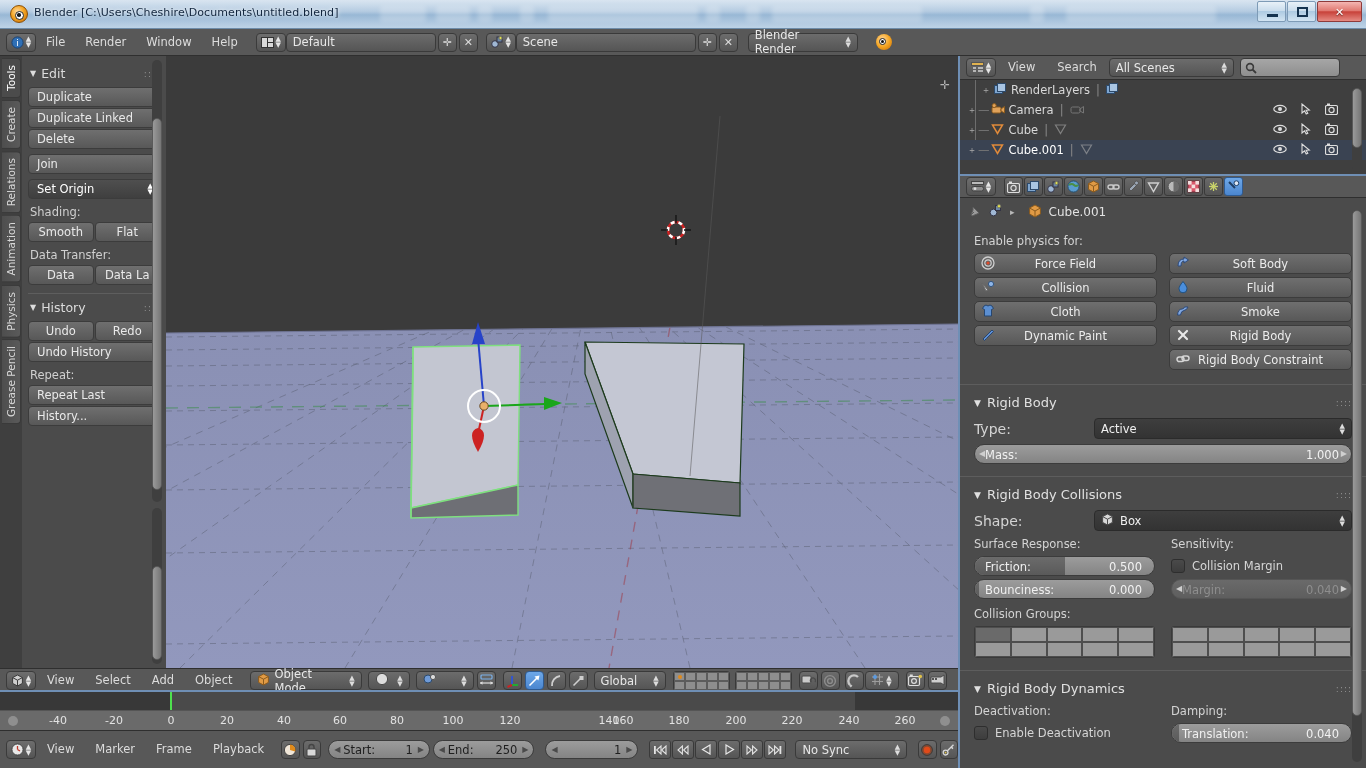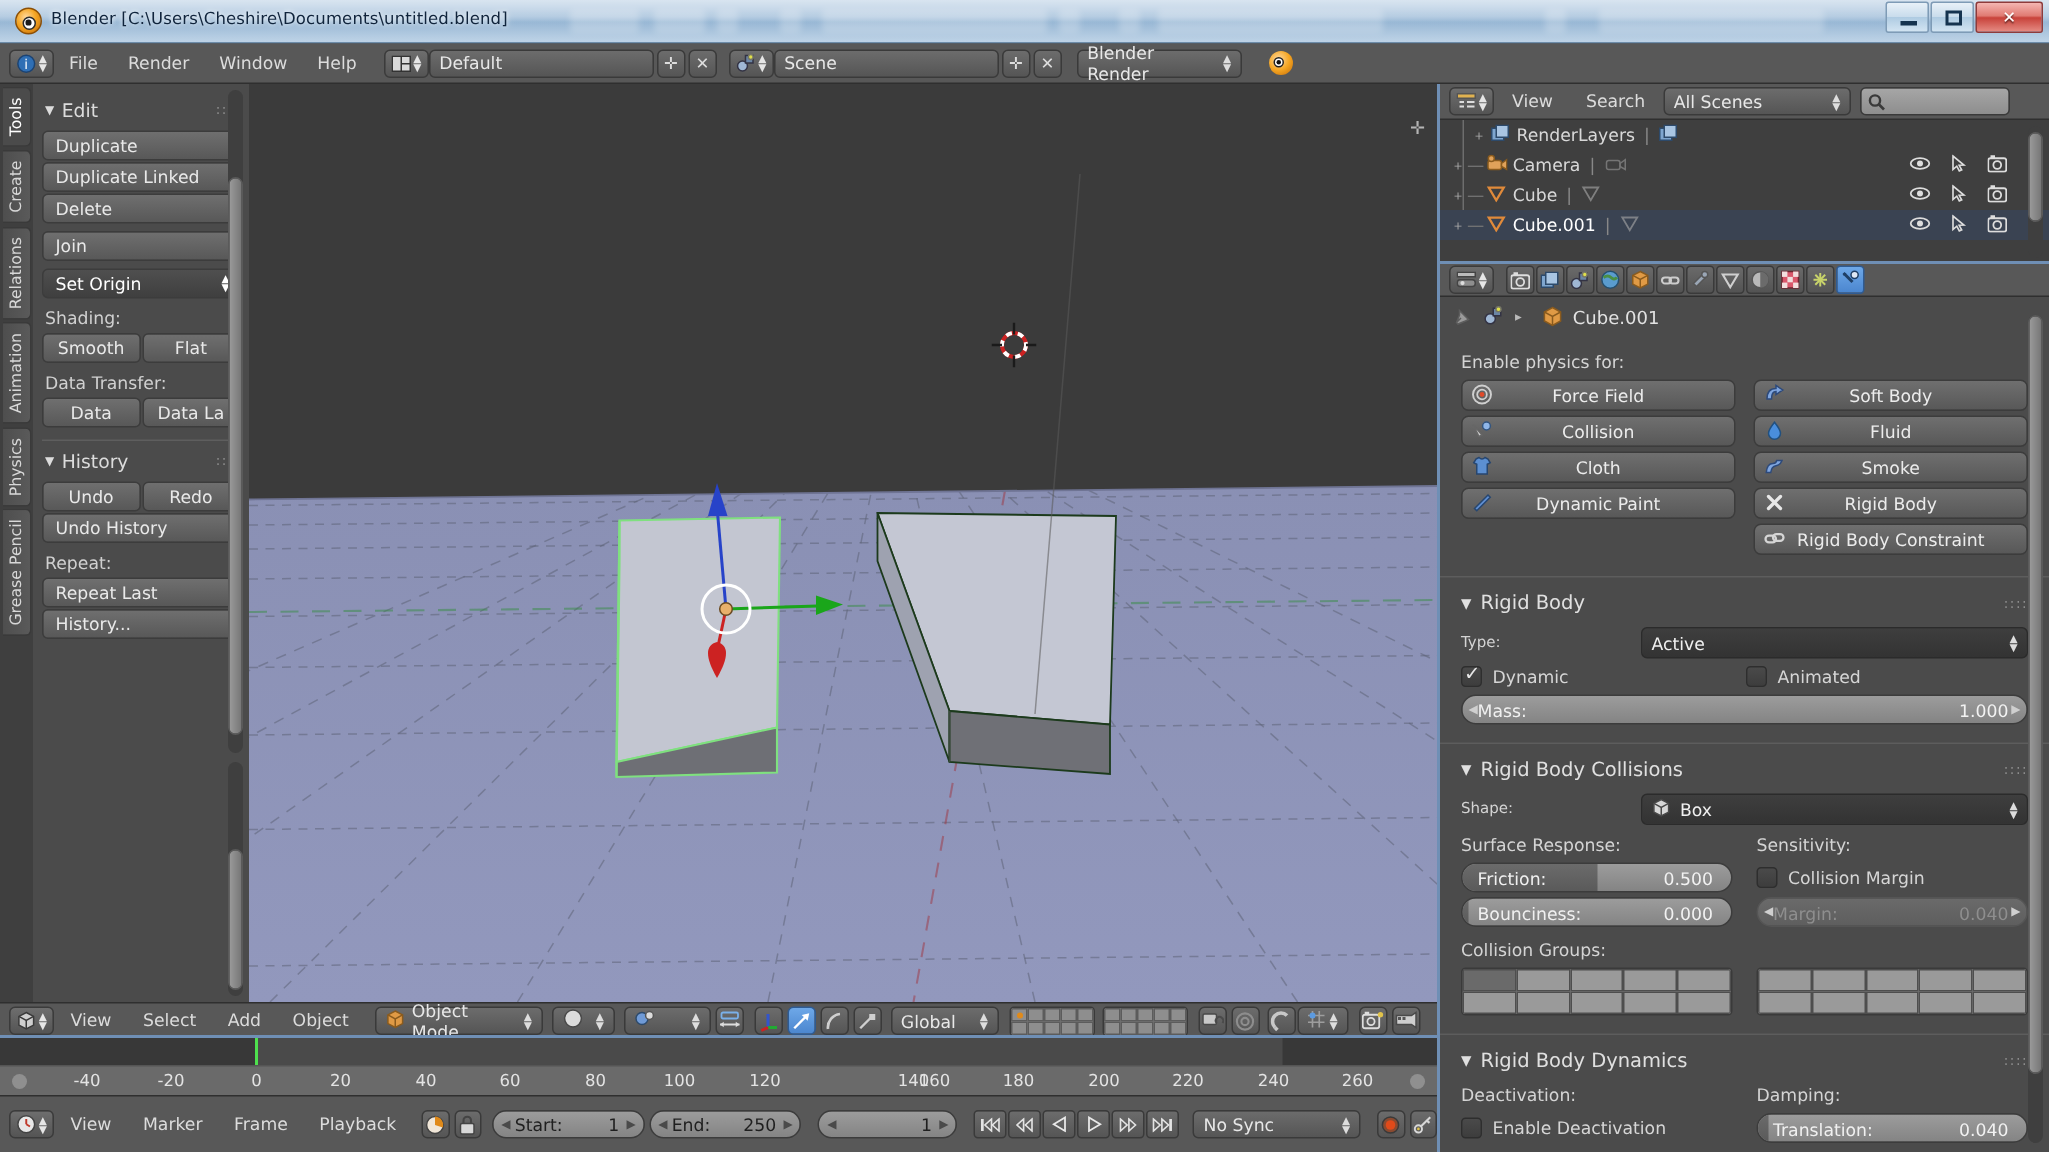--- a/index.html
+++ b/index.html
@@ -219,21 +219,21 @@
     display:flex; align-items:center; justify-content:center; position:relative; cursor:default;
   }
   .pbtn .pbico{ position:absolute; left:6px; top:2px; }
   .sec-head{
     display:flex; align-items:center; color:#e0e0e0; font-size:13px;
     margin:10px 0 8px 0; cursor:default;
   }
   .sec-head .tri{ font-size:9px; margin-right:6px; }
   .sec-line{ height:1px; background:#5d5d5d; margin:0 -14px; }
   .row{ display:flex; align-items:center; margin-bottom:5px; }
-  .rlabel{ color:#d4d4d4; font-size:10px; width:120px; }
+  .rlabel{ color:#d4d4d4; font-size:14px; width:120px; }
   .select{
     flex:1; height:21px; border-radius:4px;
     background:linear-gradient(180deg,#3e3e3e,#333);
     border:1px solid #2b2b2b;
     color:#f0f0f0; font-size:11.5px; display:flex; align-items:center;
     padding:0 6px; position:relative; cursor:default;
   }
   .select .arr{ position:absolute; right:6px; font-size:7px; line-height:6px; text-align:center; color:#ddd;}
   .chk{
     width:14px;height:14px;border-radius:3px; margin-right:7px;
@@ -373,21 +373,21 @@
     <div class="sq-btn">✕</div>
 
     <div class="ed-btn" style="margin-left:8px;">
       <svg width="13" height="12" viewBox="0 0 13 12">
           <circle cx="4" cy="8" r="3.3" fill="#9fb7d4" stroke="#334"></circle>
           <rect x="6" y="1" width="5" height="5" fill="#6b86a6" stroke="#334"></rect>
           <circle cx="9.5" cy="2" r="1.6" fill="#e0e04a" stroke="#776"></circle>
         </svg>
       <span style="font-size:7px;line-height:6px;">▲<br>▼</span>
     </div>
-    <div class="dd" style="width:150px;">
+    <div class="dd" style="width:180px;">
       <span>Scene</span>
     </div>
     <div class="sq-btn">✛</div>
     <div class="sq-btn">✕</div>
 
     <div class="dd" style="width:110px;margin-left:10px;">
       <span>Blender Render</span>
       <span class="dd-arrows">▲<br>▼</span>
     </div>
 
@@ -895,30 +895,20 @@
       <div class="sec-head">
         <span class="tri">▼</span>
         <span>Rigid Body</span>
         <span class="grip">::::</span>
       </div>
       <div class="row">
         <span class="rlabel">Type:</span>
         <div class="select">
           <span>Active</span>
           <span class="arr">▲<br>▼</span>
-        </div>
-      </div>
-      <div class="row">
-        <div style="display:flex;align-items:center;width:190px;">
-          <span class="chk on"></span>
-          <span class="chktxt">Dynamic</span>
-        </div>
-        <div style="display:flex;align-items:center;">
-          <span class="chk"></span>
-          <span class="chktxt">Animated</span>
         </div>
       </div>
       <div class="slider">
         <span class="a1">◀</span>
         <span class="lt">Mass:</span>
         <span class="rt">1.000</span>
         <span class="a2">▶</span>
       </div>
 
       <div class="sec-line" style="margin-top:12px;"></div>

